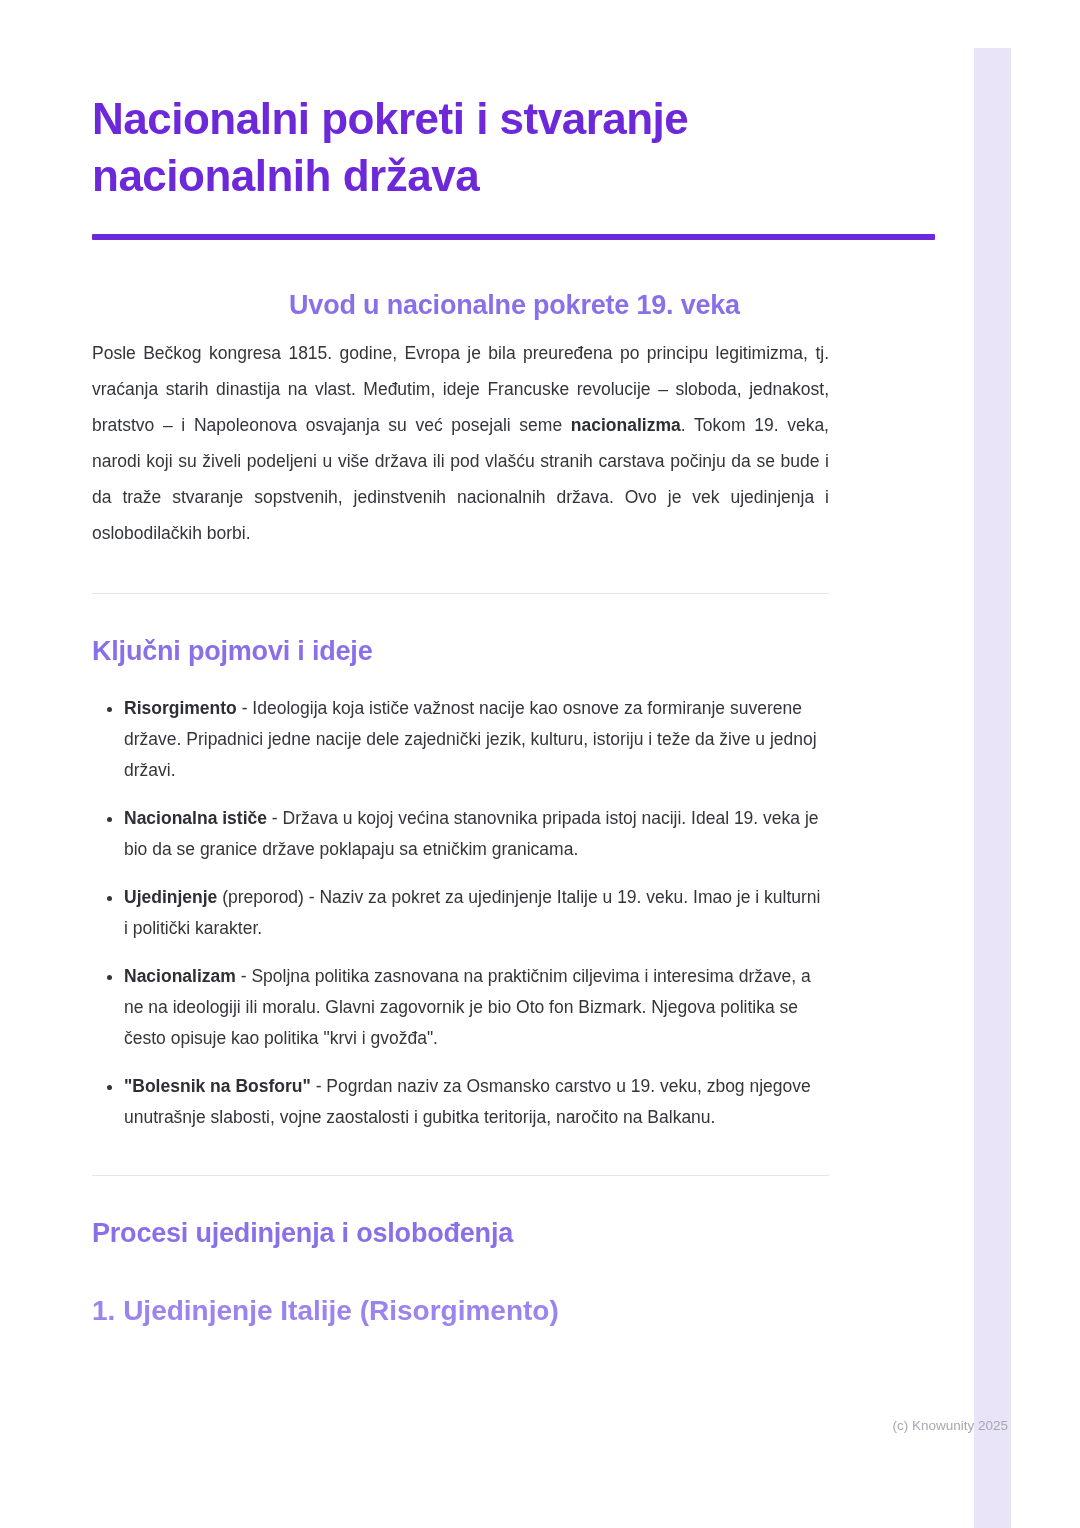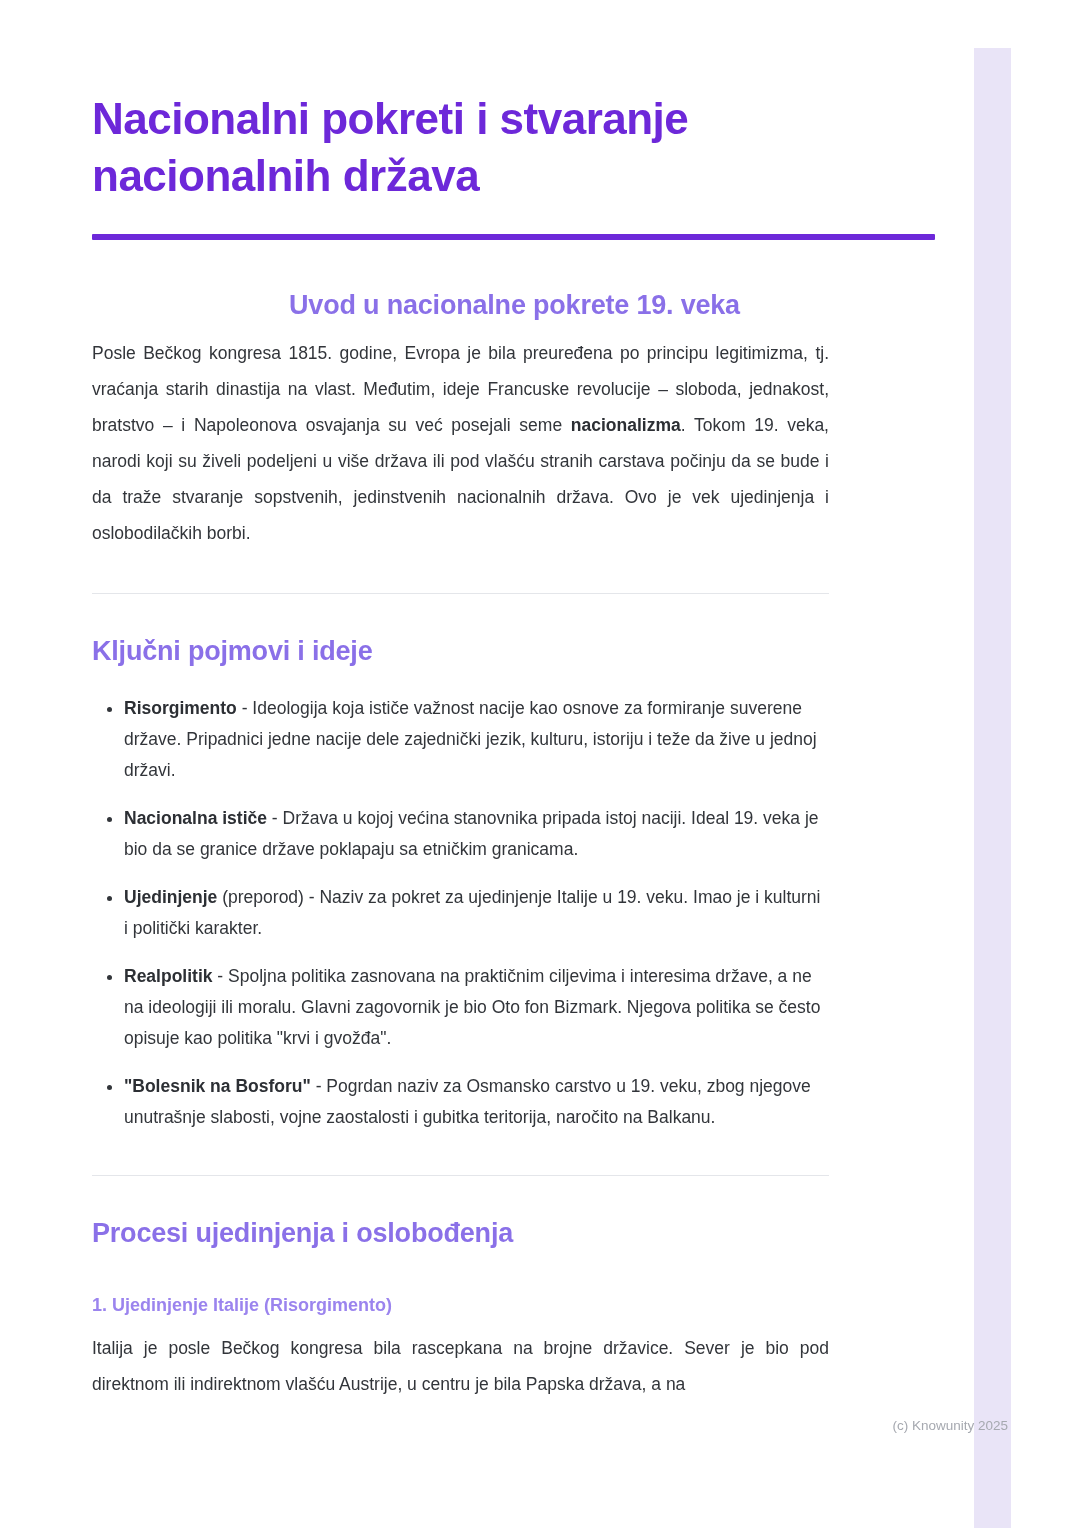--- a/index.html
+++ b/index.html
@@ -69,21 +69,21 @@
     list-style: disc outside;
   }
   ul.concept-list li {
     font-size: 17.5px;
     line-height: 31px;
     margin-bottom: 17px;
     text-align: left;
   }
   h3.sub-heading {
     margin-top: 46px;
-    font-size: 18px;
+    font-size: 28px;
     font-weight: 700;
     color: #9b84ee;
   }
   .footer-copyright {
     position: absolute;
     top: 1418px;
     right: 72px;
     font-size: 13.5px;
     color: #a6a9b0;
     z-index: 2;
@@ -105,27 +105,26 @@
   <p class="body-par"><span>Posle Bečkog kongresa 1815. godine, Evropa je bila preuređena po principu legitimizma, tj. vraćanja starih dinastija na vlast. Međutim, ideje Francuske revolucije – sloboda, jednakost, bratstvo – i Napoleonova osvajanja su već posejali seme </span><strong>nacionalizma</strong><span>. Tokom 19. veka, narodi koji su živeli podeljeni u više država ili pod vlašću stranih carstava počinju da se bude i da traže stvaranje sopstvenih, jedinstvenih nacionalnih država. Ovo je vek ujedinjenja i oslobodilačkih borbi.</span></p>
 
   <hr class="divider">
 
   <h2 class="section-heading">Ključni pojmovi i ideje</h2>
 
   <ul class="concept-list">
     <li><strong>Risorgimento</strong><span> - Ideologija koja ističe važnost nacije kao osnove za formiranje suverene države. Pripadnici jedne nacije dele zajednički jezik, kulturu, istoriju i teže da žive u jednoj državi.</span></li>
     <li><strong>Nacionalna ističe</strong><span> - Država u kojoj većina stanovnika pripada istoj naciji. Ideal 19. veka je bio da se granice države poklapaju sa etničkim granicama.</span></li>
     <li><strong>Ujedinjenje</strong><span> (preporod) - Naziv za pokret za ujedinjenje Italije u 19. veku. Imao je i kulturni i politički karakter.</span></li>
-    <li><strong>Realpolitik</strong><span> - Spoljna politika zasnovana na praktičnim ciljevima i interesima države, a ne na ideologiji ili moralu. Glavni zagovornik je bio Oto fon Bizmark. Njegova politika se često opisuje kao politika "krvi i gvožđa".</span></li>
+    <li><strong>Nacionalizam</strong><span> - Spoljna politika zasnovana na praktičnim ciljevima i interesima države, a ne na ideologiji ili moralu. Glavni zagovornik je bio Oto fon Bizmark. Njegova politika se često opisuje kao politika "krvi i gvožđa".</span></li>
     <li><strong>"Bolesnik na Bosforu"</strong><span> - Pogrdan naziv za Osmansko carstvo u 19. veku, zbog njegove unutrašnje slabosti, vojne zaostalosti i gubitka teritorija, naročito na Balkanu.</span></li>
   </ul>
 
   <hr class="divider">
 
   <h2 class="section-heading">Procesi ujedinjenja i oslobođenja</h2>
 
   <h3 class="sub-heading">1. Ujedinjenje Italije (Risorgimento)</h3>
 
-  <p class="body-par">Italija je posle Bečkog kongresa bila rascepkana na brojne državice. Sever je bio pod direktnom ili indirektnom vlašću Austrije, u centru je bila Papska država, a na</p>
 
 </div>
 
 <div class="footer-copyright">(c) Knowunity 2025</div>
 
 </body></html>

